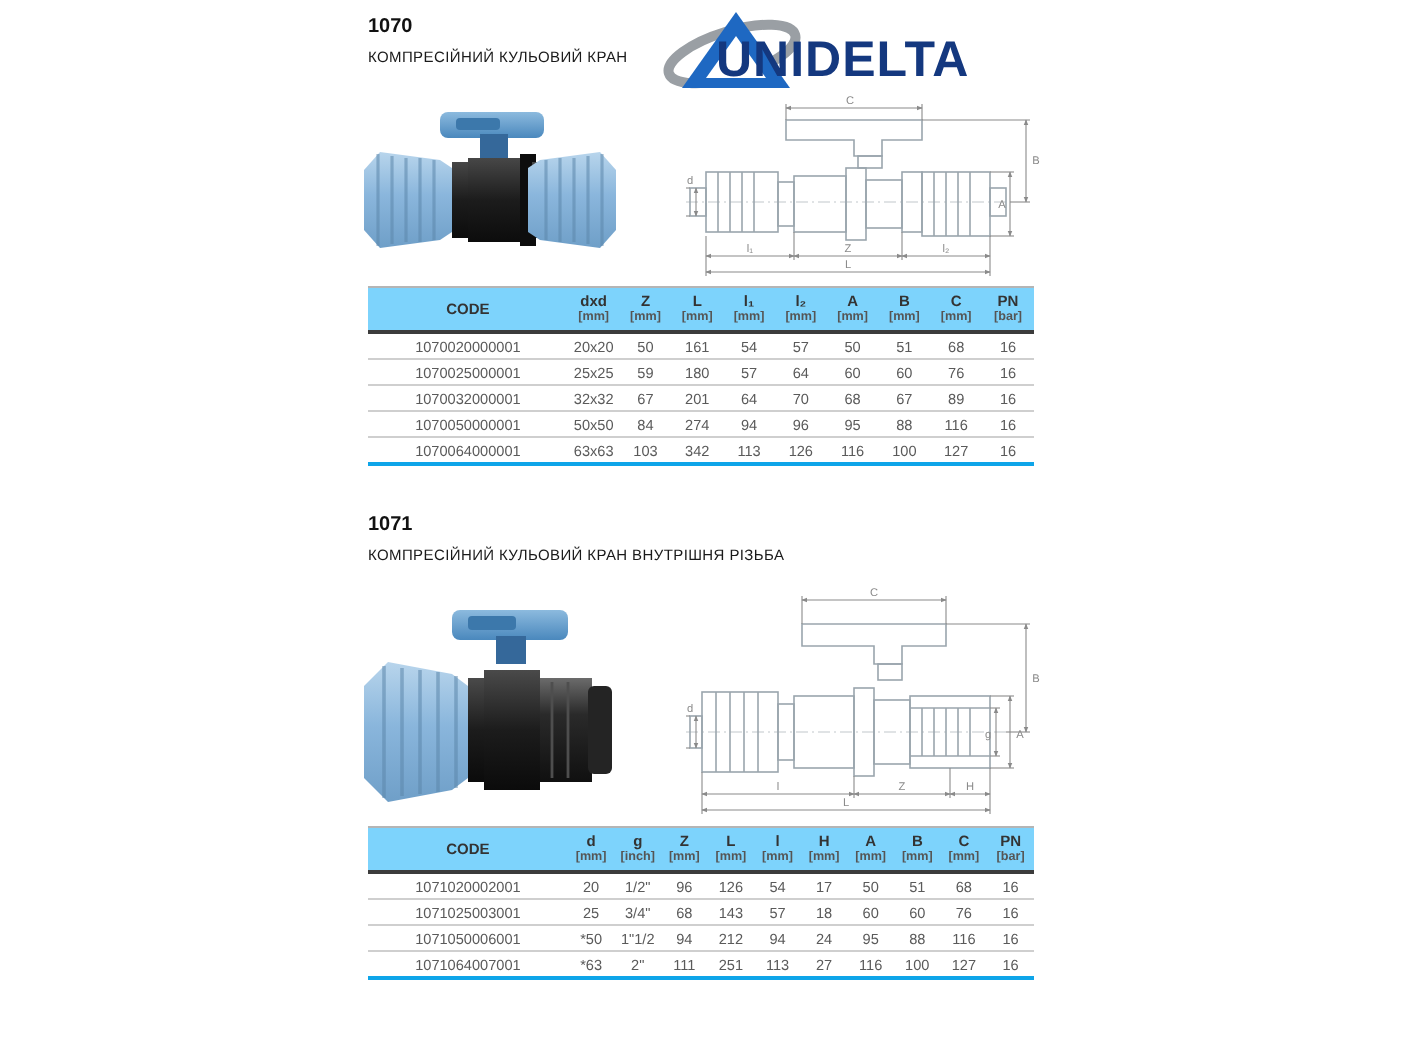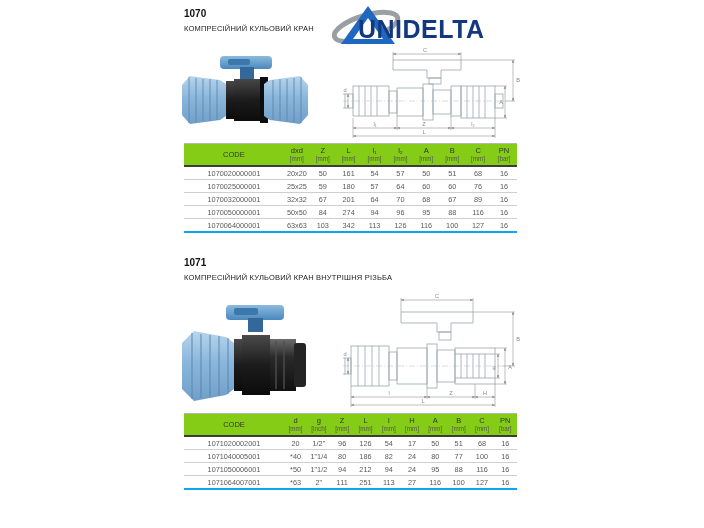--- a/index.html
+++ b/index.html
@@ -15,21 +15,21 @@
   #draw1{position:absolute;left:343px;top:48px;width:178px;height:93px;}
   #table1{position:absolute;left:184px;top:143px;width:333px;}
 
   #sec2-code{left:184px;top:257px;}
   #sec2-title{left:184px;top:273px;text-align:center;}
   #photo2{position:absolute;left:180px;top:297px;width:130px;height:110px;}
   #draw2{position:absolute;left:343px;top:292px;width:178px;height:118px;}
   #table2{position:absolute;left:184px;top:413px;width:333px;}
 
   table{border-collapse:collapse;width:100%;table-layout:fixed;}
-  thead th{background:#84cc16;font-weight:normal;color:#333;vertical-align:middle;
+  thead th{background:#7dd3fc;font-weight:bold;color:#333;vertical-align:middle;
            border-top:1px solid #b5b5b5;border-bottom:2px solid #3c3c3c;padding:2px 0 2px;}
   th .sym{font-size:7.5px;line-height:9px;}
   th .unit{font-size:6.3px;line-height:8px;color:#555;}
   tbody td{text-align:center;font-size:7.3px;color:#5a5a5a;height:12px;
            border-bottom:1px solid #cfcfcf;padding:0;}
   tbody tr:last-child td{border-bottom:2px solid #0ea5e9;}
 
   svg text{font-family:"Liberation Sans",sans-serif;}
   .dimlbl{font-size:5.6px;fill:#8a8a8a;}
 </style>
@@ -481,30 +481,30 @@
         <td>96</td>
         <td>126</td>
         <td>54</td>
         <td>17</td>
         <td>50</td>
         <td>51</td>
         <td>68</td>
         <td>16</td>
       </tr>
       <tr>
-        <td>1071040005001</td>
-        <td>*40</td>
-        <td>1"1/4</td>
-        <td>80</td>
-        <td>186</td>
-        <td>82</td>
-        <td>24</td>
-        <td>80</td>
-        <td>77</td>
-        <td>100</td>
+        <td>1071025003001</td>
+        <td>25</td>
+        <td>3/4"</td>
+        <td>68</td>
+        <td>143</td>
+        <td>57</td>
+        <td>18</td>
+        <td>60</td>
+        <td>60</td>
+        <td>76</td>
         <td>16</td>
       </tr>
       <tr>
         <td>1071050006001</td>
         <td>*50</td>
         <td>1"1/2</td>
         <td>94</td>
         <td>212</td>
         <td>94</td>
         <td>24</td>

